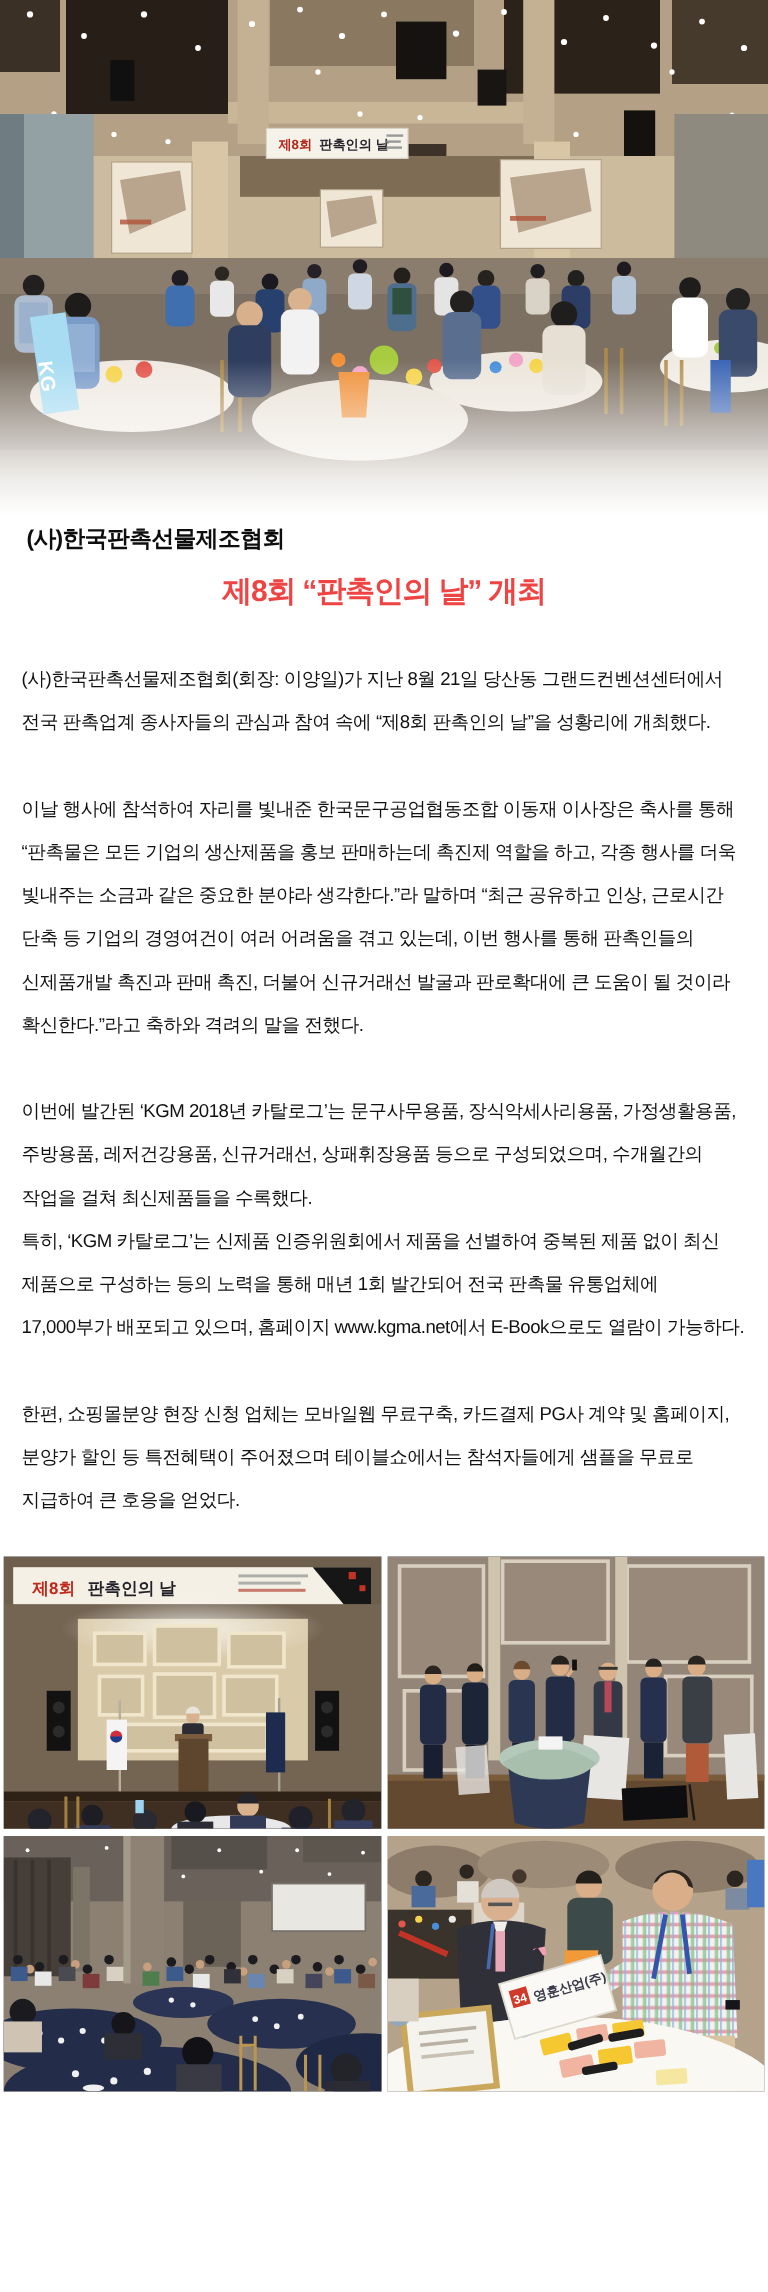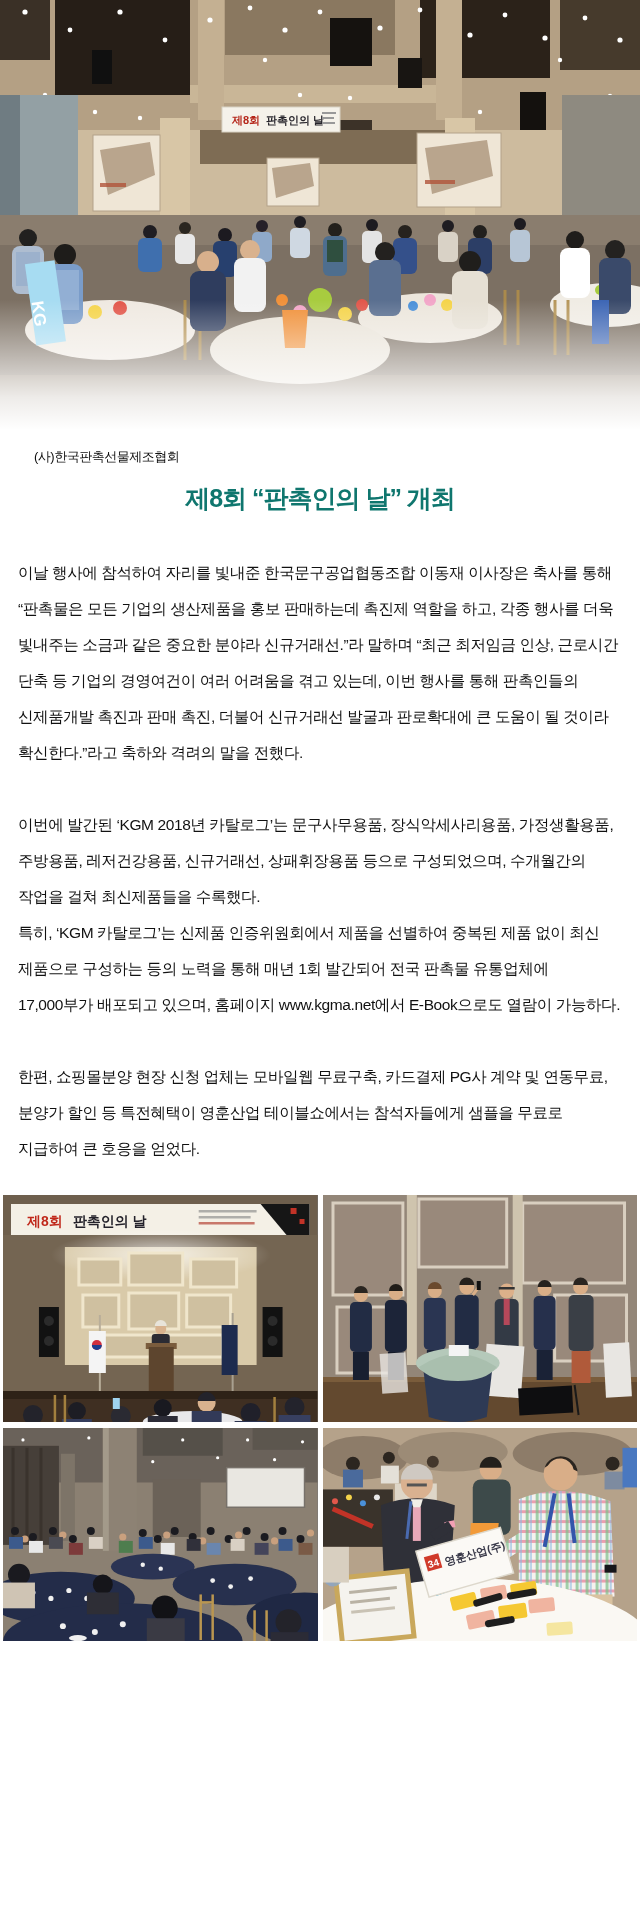--- a/index.html
+++ b/index.html
@@ -5,22 +5,22 @@
   html,body{margin:0;padding:0;background:#ffffff;}
   body{width:640px;font-family:"Liberation Sans","DejaVu Sans",sans-serif;color:#111;}
   .page{width:640px;min-height:1910px;overflow:hidden;background:#fff;}
 
   
   .hero{position:relative;width:640px;height:430px;background:#8d7f6e;}
   .hero svg{display:block;}
 
   
   .article{padding:0 18px;}
-  .org-name{font-size:13px;font-weight:normal;color:#0d0d0d;margin:16px;padding-top:2px;letter-spacing:-.5px;}
-  .article-title{font-size:25px;font-weight:bold;color:#0f766e;text-align:center;margin:14px 0 0 0;letter-spacing:-1px;}
+  .org-name{font-size:19px;font-weight:bold;color:#0d0d0d;margin:4px;padding-top:2px;letter-spacing:-.5px;}
+  .article-title{font-size:25px;font-weight:bold;color:#ef4444;text-align:center;margin:14px 0 0 0;letter-spacing:-1px;}
   .article p{font-size:15.5px;line-height:36px;letter-spacing:-.4px;margin:36px 0 0 0;white-space:pre-line;word-break:keep-all;}
   .article p:first-of-type{margin-top:40px;}
 
   
   .grid{margin:28px 3px 2px 3px;display:grid;grid-template-columns:1fr 1fr;gap:6px 5px;}
   .ph{position:relative;overflow:hidden;background:#777;}
   .ph svg{display:block;width:100%;height:100%;}
   .r1{height:227px;}
   .r2{height:213px;}
 </style>
@@ -236,24 +236,25 @@
       <polygon points="282,310 308,310 305,348 285,348" fill="#f0913a"></polygon>
       <rect x="592" y="300" width="17" height="44" fill="#3d66b5"></rect>
 
       <rect x="0" y="300" width="640" height="130" fill="url(#fadeW)"></rect>
     </svg>
   </div>
 
   <div class="article">
     <h2 class="org-name">(사)한국판촉선물제조협회</h2>
     <h1 class="article-title">제8회 “판촉인의 날” 개최</h1>
-    <p>이날 행사에 참석하여 자리를 빛내준 한국문구공업협동조합 이동재 이사장은 축사를 통해 “판촉물은 모든 기업의 생산제품을 홍보 판매하는데 촉진제 역할을 하고, 각종 행사를 더욱 빛내주는 소금과 같은 중요한 분야라 신규거래선.”라 말하며 “최근 최저임금 인상, 근로시간 단축 등 기업의 경영여건이 여러 어려움을 겪고 있는데, 이번 행사를 통해 판촉인들의 신제품개발 촉진과 판매 촉진, 더불어 신규거래선 발굴과 판로확대에 큰 도움이 될 것이라 확신한다.”라고 축하와 격려의 말을 전했다.</p>
+    <p>(사)한국판촉선물제조협회(회장: 이양일)가 지난 8월 21일 당산동 그랜드컨벤션센터에서 전국 판촉업계 종사자들의 관심과 참여 속에 “제8회 판촉인의 날”을 성황리에 개최했다.</p>
+    <p>이날 행사에 참석하여 자리를 빛내준 한국문구공업협동조합 이동재 이사장은 축사를 통해 “판촉물은 모든 기업의 생산제품을 홍보 판매하는데 촉진제 역할을 하고, 각종 행사를 더욱 빛내주는 소금과 같은 중요한 분야라 생각한다.”라 말하며 “최근 공유하고 인상, 근로시간 단축 등 기업의 경영여건이 여러 어려움을 겪고 있는데, 이번 행사를 통해 판촉인들의 신제품개발 촉진과 판매 촉진, 더불어 신규거래선 발굴과 판로확대에 큰 도움이 될 것이라 확신한다.”라고 축하와 격려의 말을 전했다.</p>
     <p>이번에 발간된 ‘KGM 2018년 카탈로그’는 문구사무용품, 장식악세사리용품, 가정생활용품, 주방용품, 레저건강용품, 신규거래선, 상패휘장용품 등으로 구성되었으며, 수개월간의 작업을 걸쳐 최신제품들을 수록했다.
 특히, ‘KGM 카탈로그’는 신제품 인증위원회에서 제품을 선별하여 중복된 제품 없이 최신 제품으로 구성하는 등의 노력을 통해 매년 1회 발간되어 전국 판촉물 유통업체에 17,000부가 배포되고 있으며, 홈페이지 www.kgma.net에서 E-Book으로도 열람이 가능하다.</p>
-    <p>한편, 쇼핑몰분양 현장 신청 업체는 모바일웹 무료구축, 카드결제 PG사 계약 및 연동무료, 분양가 할인 등 특전혜택이 영훈산업 테이블쇼에서는 참석자들에게 샘플을 무료로 지급하여 큰 호응을 얻었다.</p>
+    <p>한편, 쇼핑몰분양 현장 신청 업체는 모바일웹 무료구축, 카드결제 PG사 계약 및 홈페이지, 분양가 할인 등 특전혜택이 주어졌으며 테이블쇼에서는 참석자들에게 샘플을 무료로 지급하여 큰 호응을 얻었다.</p>
   </div>
 
   <div class="grid">
 
     <div class="ph r1">
       <svg viewBox="0 0 315 227" preserveAspectRatio="none">
         <rect x="0" y="0" width="315" height="227" fill="#6e5f4d"></rect>
 
         <rect x="8" y="9" width="299" height="31" fill="#f4f0e6"></rect>
         <polygon points="258,9 307,9 307,40 284,40" fill="#161616"></polygon>

